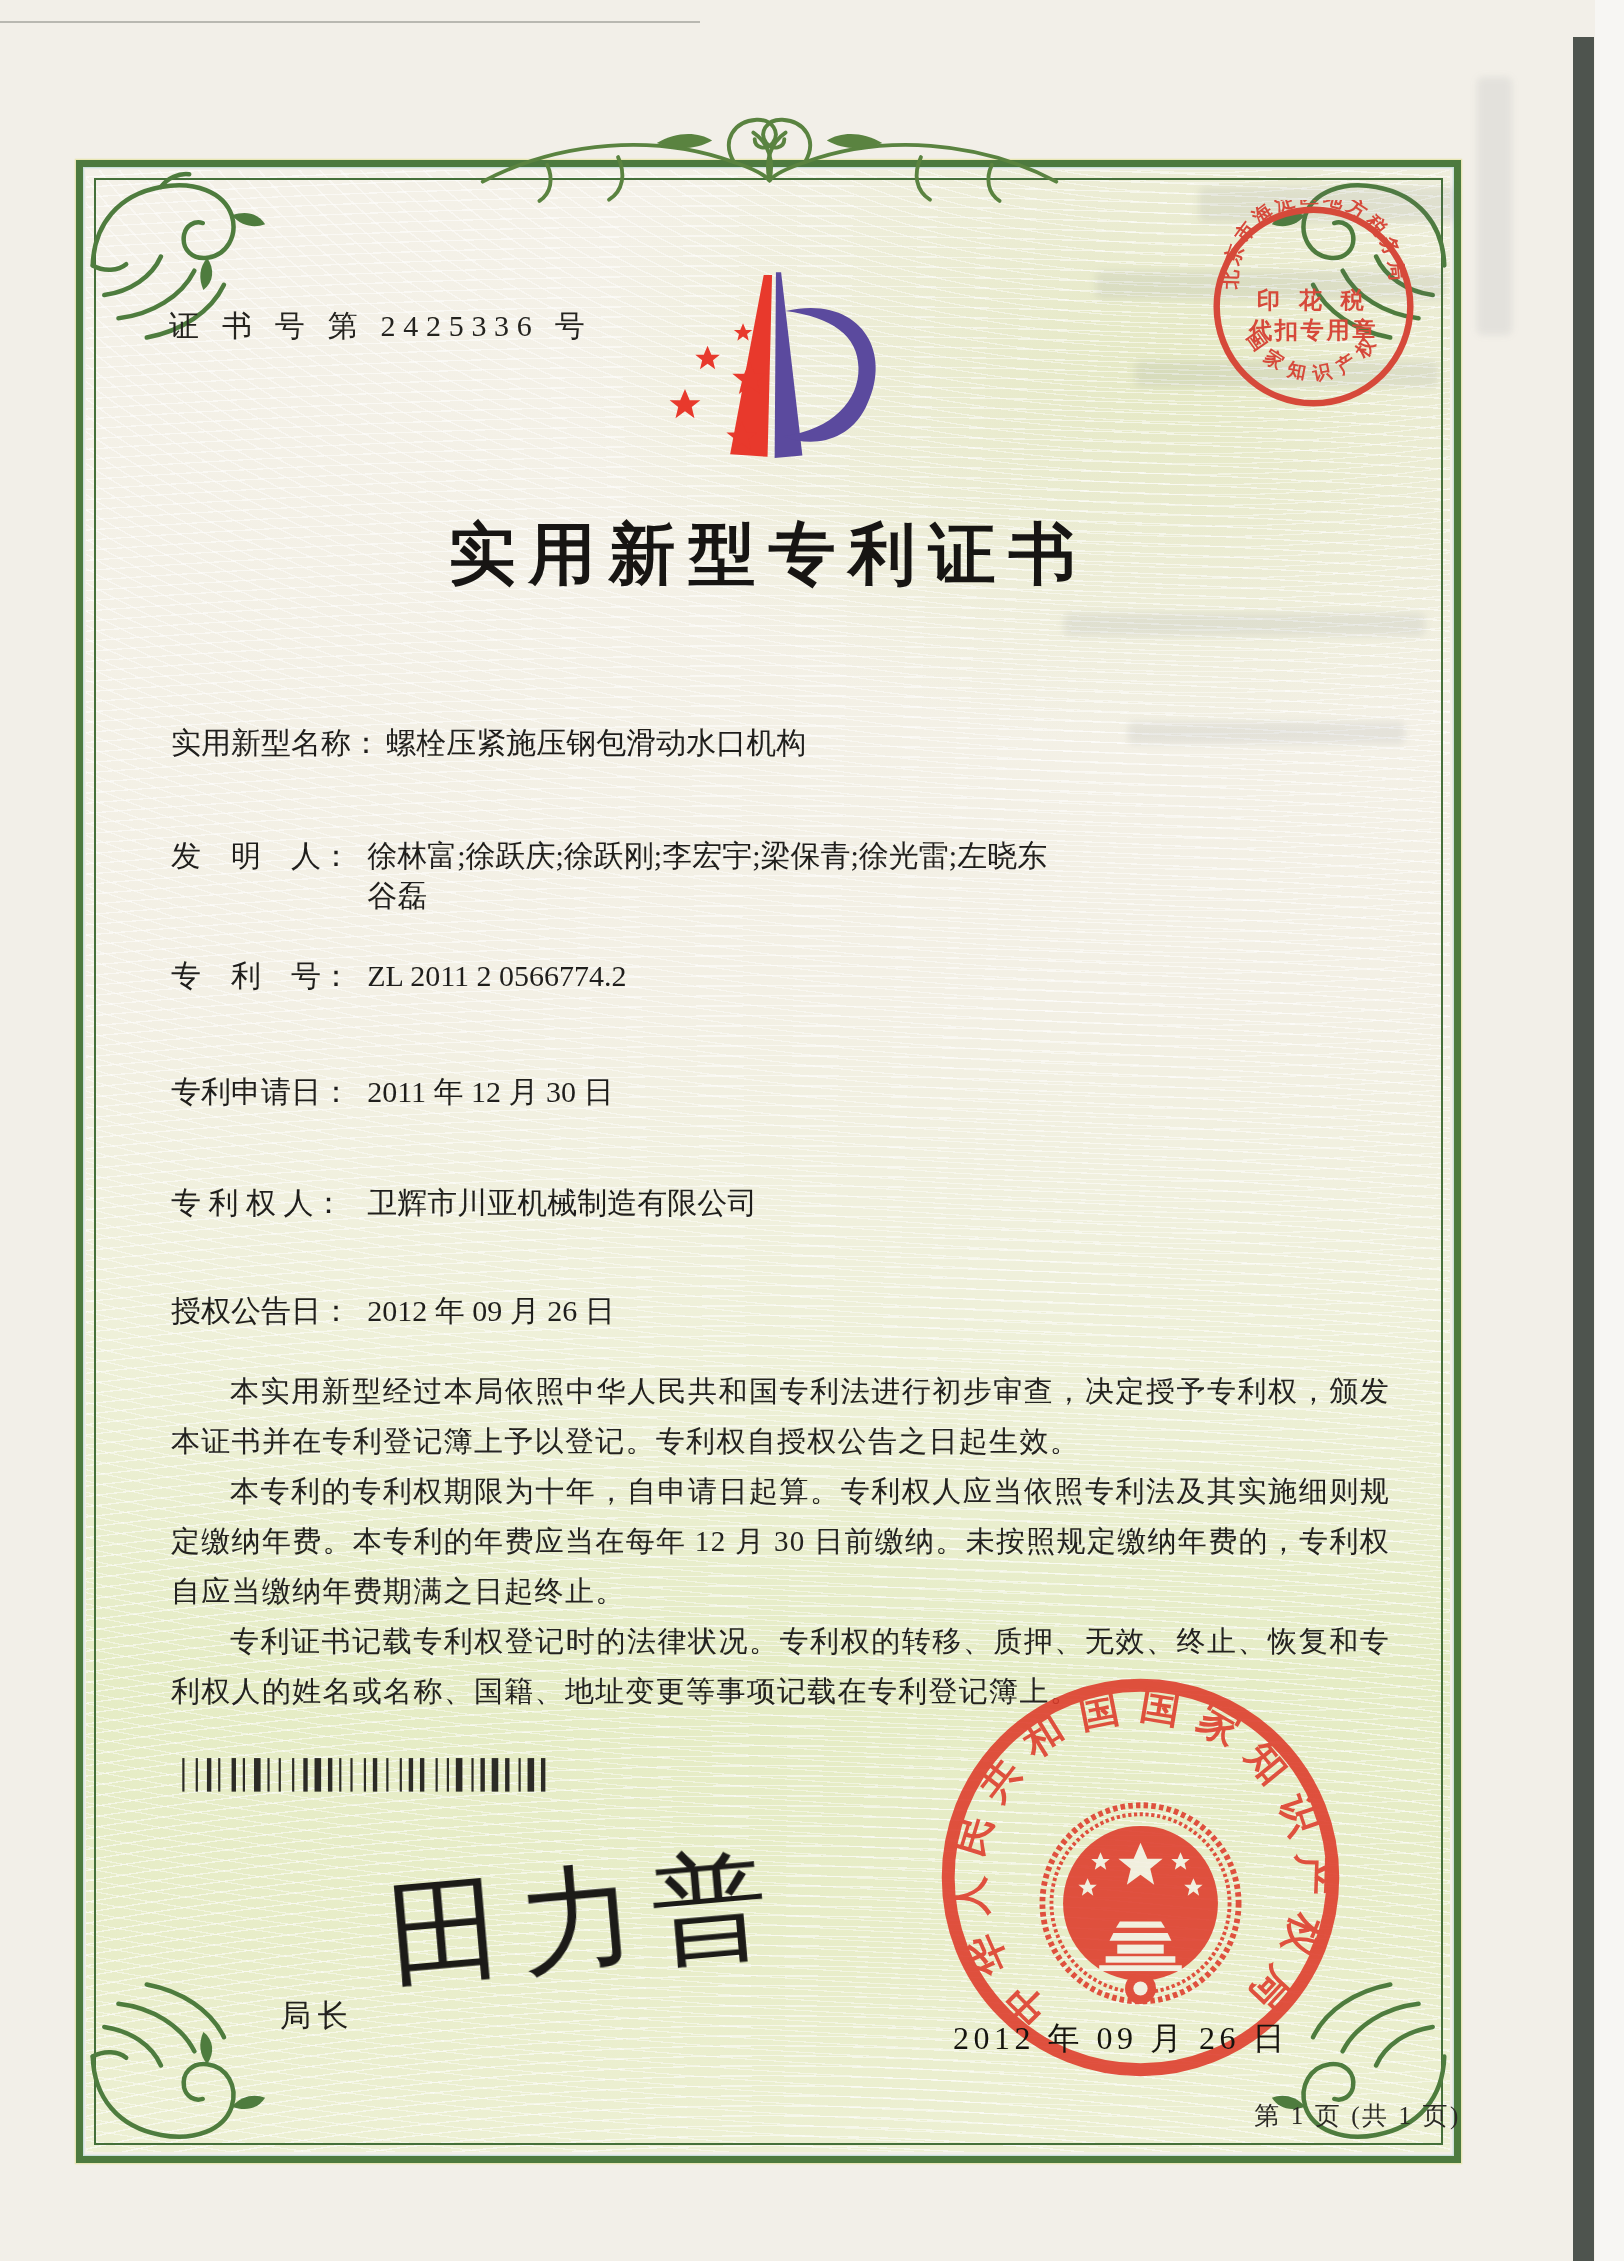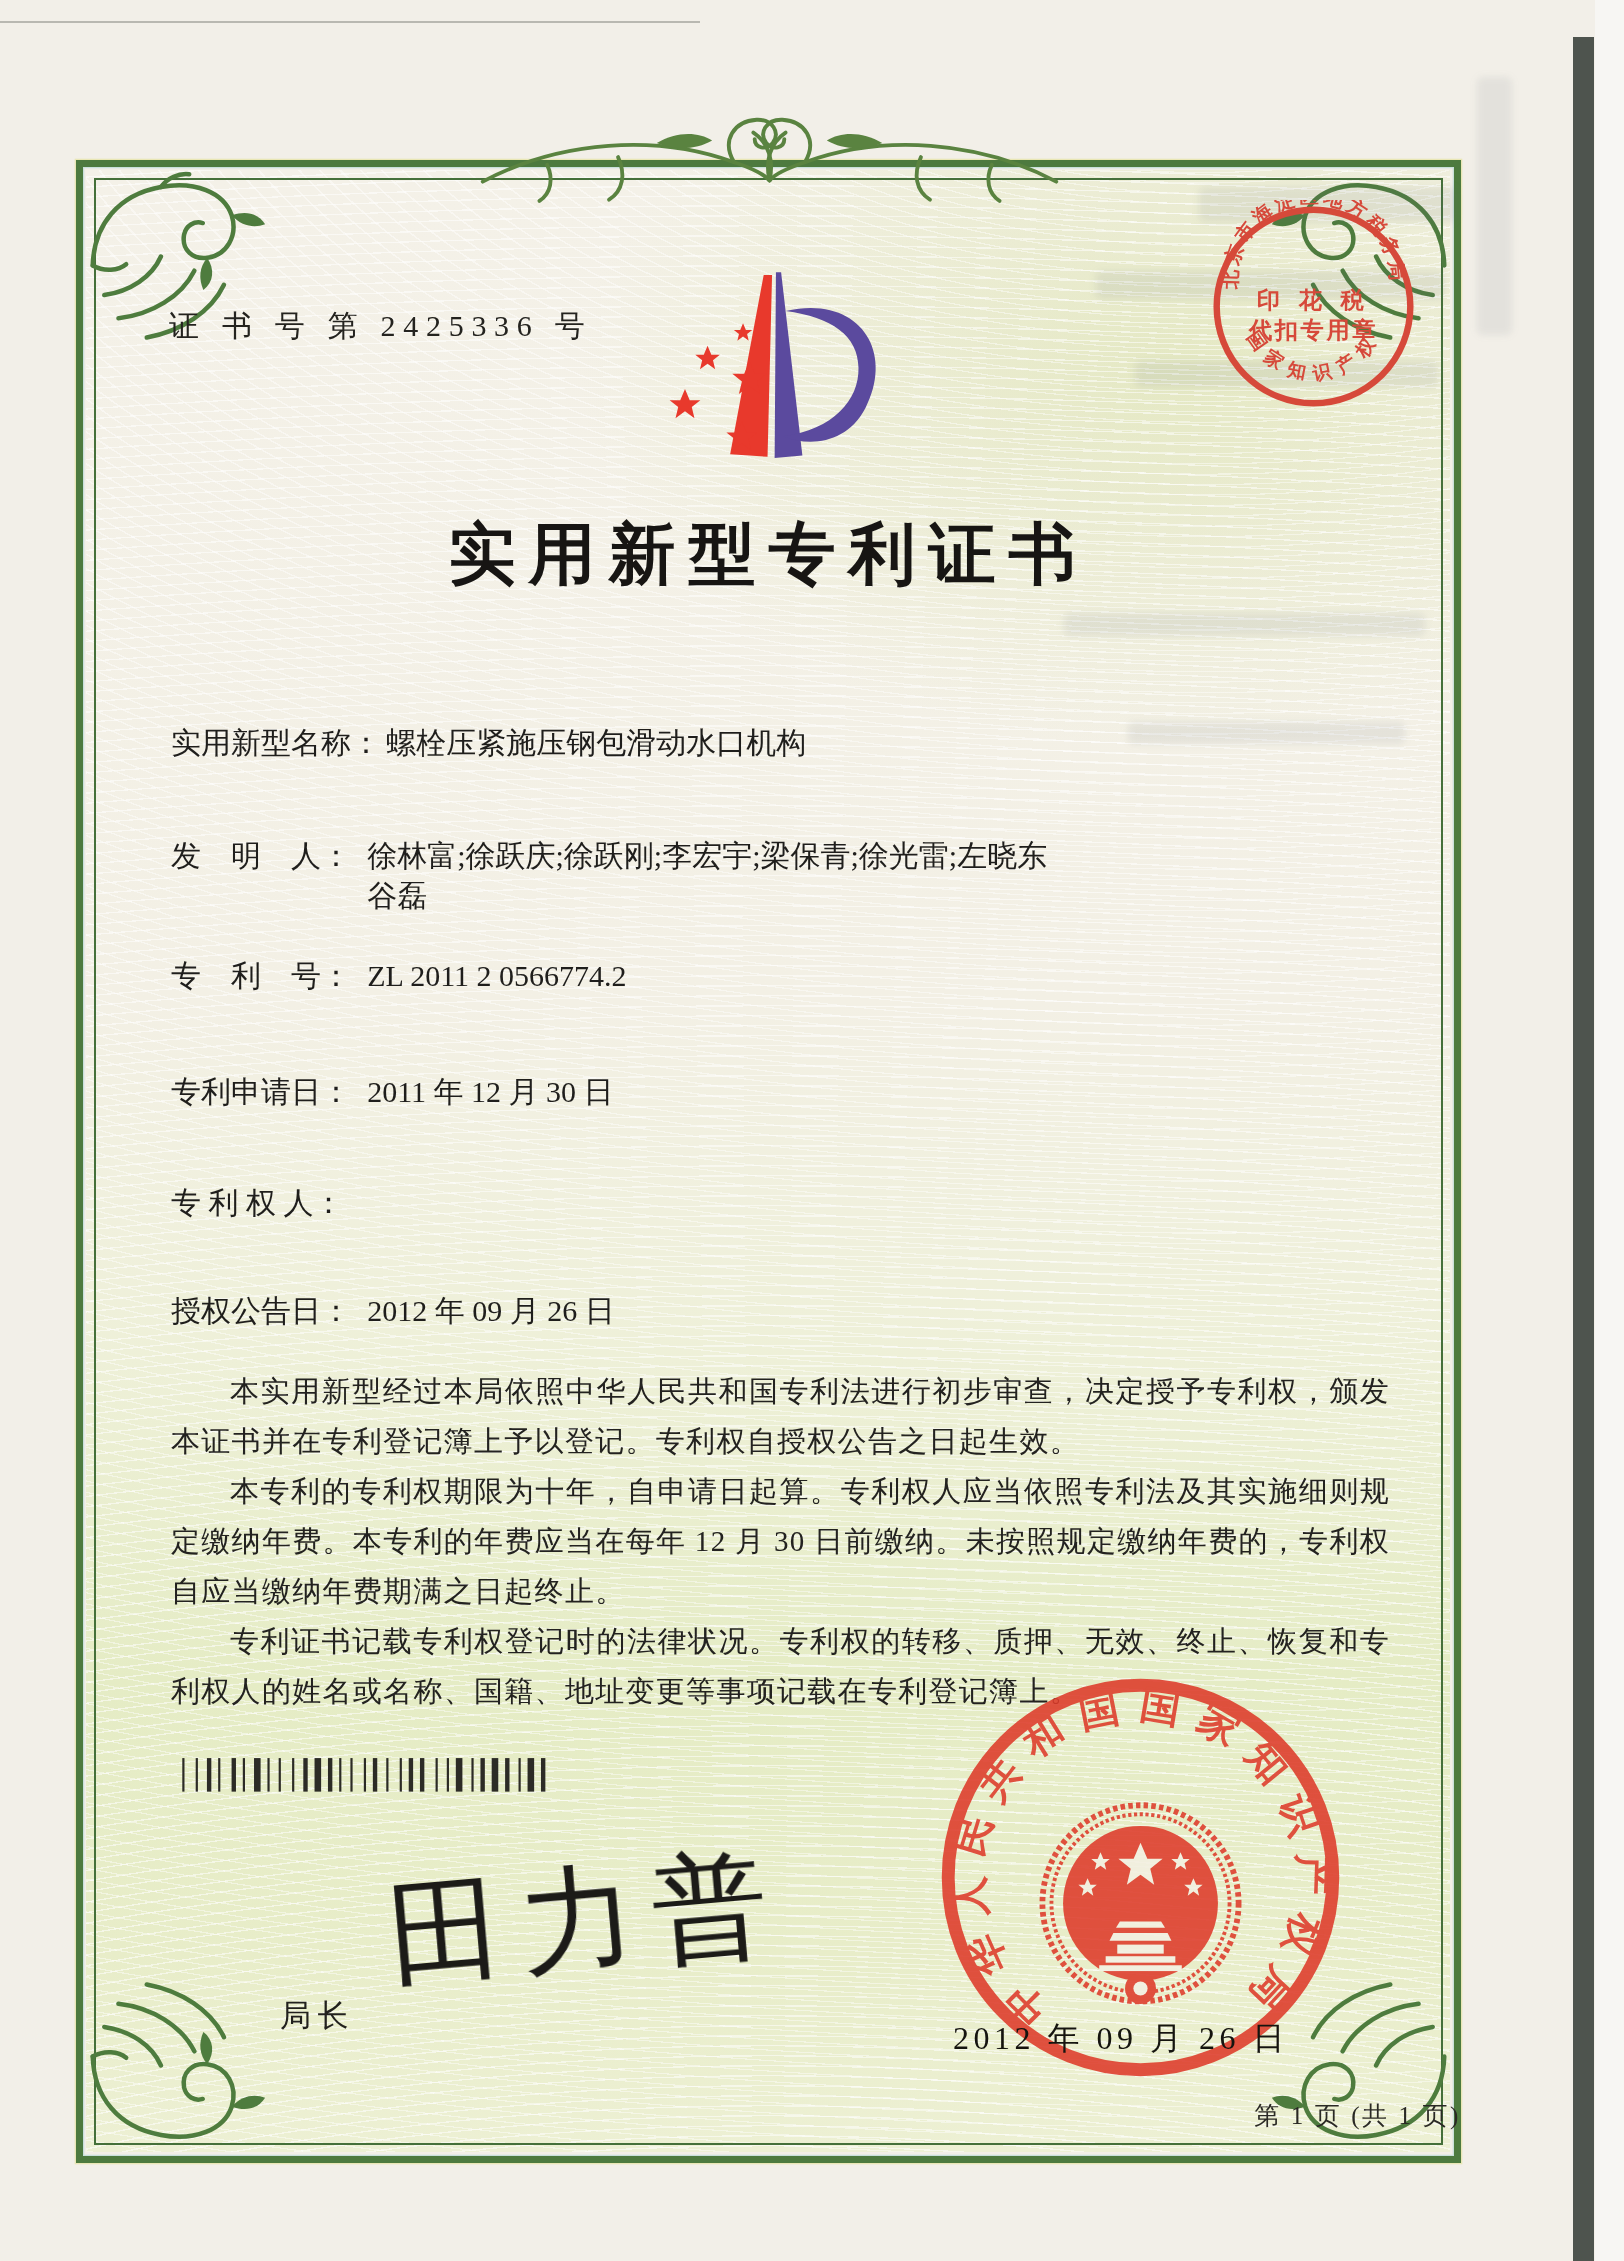--- a/index.html
+++ b/index.html
@@ -176,20 +176,21 @@
   <div class="field" style="top:956px;">
     <span class="flabel">专　利　号：</span>
     <span class="fvalue">ZL 2011 2 0566774.2</span>
   </div>
   <div class="field" style="top:1072px;">
     <span class="flabel">专利申请日：</span>
     <span class="fvalue">2011 年 12 月 30 日</span>
   </div>
   <div class="field" style="top:1183px;">
     <span class="flabel">专 利 权 人：</span>
+    <span class="fvalue">卫辉市川亚机械制造有限公司</span>
   </div>
   <div class="field" style="top:1291px;">
     <span class="flabel">授权公告日：</span>
     <span class="fvalue">2012 年 09 月 26 日</span>
   </div>
 
   <div class="body-text">
     <p>本实用新型经过本局依照中华人民共和国专利法进行初步审查，决定授予专利权，颁发本证书并在专利登记簿上予以登记。专利权自授权公告之日起生效。</p>
     <p>本专利的专利权期限为十年，自申请日起算。专利权人应当依照专利法及其实施细则规定缴纳年费。本专利的年费应当在每年 12 月 30 日前缴纳。未按照规定缴纳年费的，专利权自应当缴纳年费期满之日起终止。</p>
     <p>专利证书记载专利权登记时的法律状况。专利权的转移、质押、无效、终止、恢复和专利权人的姓名或名称、国籍、地址变更等事项记载在专利登记簿上。</p>

